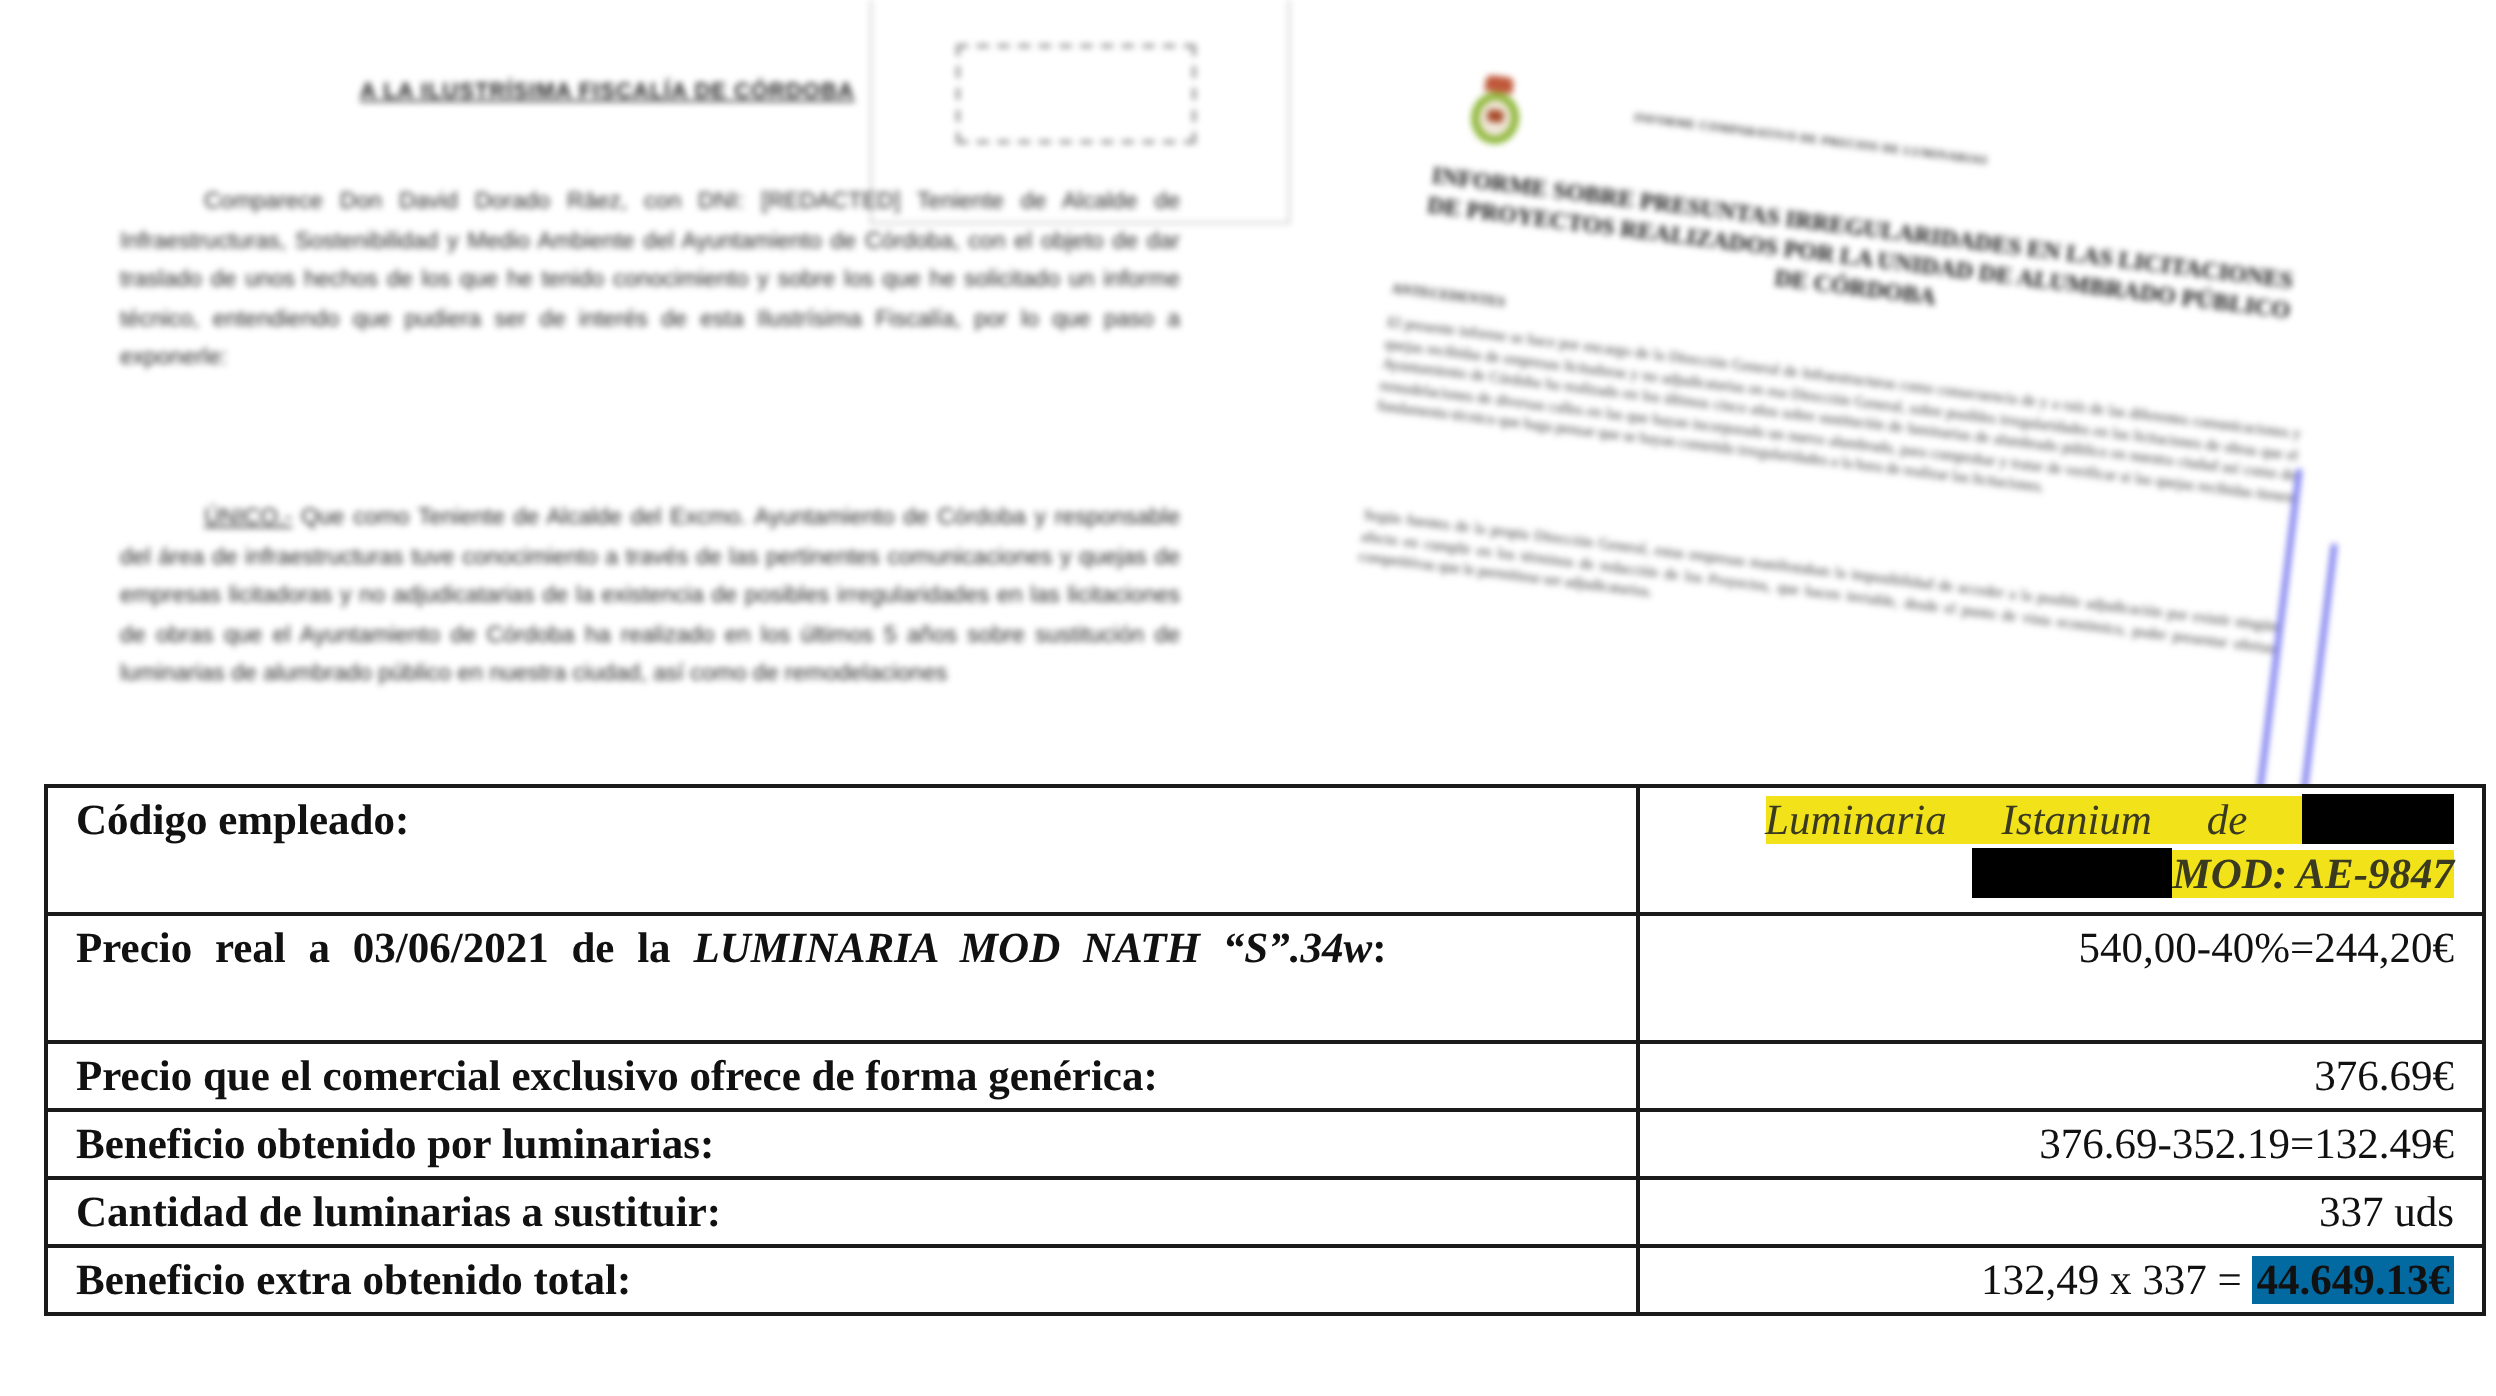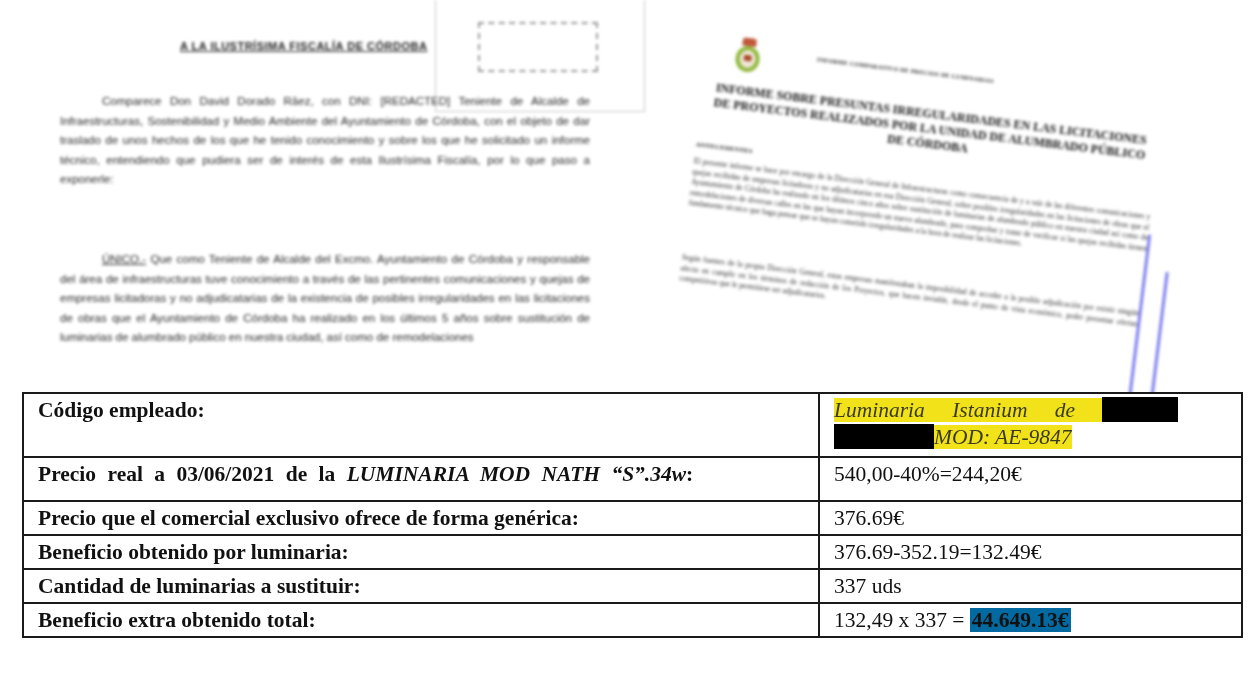--- a/index.html
+++ b/index.html
@@ -71,27 +71,27 @@
     }
     table.cost {
       width: 1221px; border-collapse: collapse; table-layout: fixed;
       font-family: "Liberation Serif", serif; font-size: 21.5px; line-height: 27px;
     }
     table.cost td {
       border: 2px solid #1a1a1a; padding: 3px 14px 2px 14px; vertical-align: top;
     }
     table.cost td.label { width: 796px; font-weight: bold; }
     table.cost td.label.justify { text-align: justify; text-align-last: left; word-spacing: 6px; }
-    table.cost td.value { font-weight: normal; }
+    table.cost td.value { font-weight: normal; text-align: right; }
     table.cost tr.r0 td { height: 64px; }
-    table.cost tr.r2 td { height: 44px; }
+    table.cost tr.r2 td { height: 64px; }
     .ital { font-style: italic; }
     .hl { background: #f2e21a; }
     .code-val { font-style: italic; color: #3a3a20; word-spacing: 22px; }
-    .code-val .wide { word-spacing: 0; }
+    .code-val .wide { word-spacing: 0; font-weight: bold; }
     .redact {
       display: inline-block; background: #000; height: 25px; vertical-align: -5px;
     }
     .redact.a { width: 76px; }
     .redact.b { width: 100px; }
     .total-hl { background: #0369a1; font-weight: bold; padding: 0 2px; }
   </style>
 </head>
 <body>
 
@@ -133,21 +133,21 @@
     </tr>
     <tr class="r2">
       <td class="label justify"><span>Precio real a 03/06/2021 de la </span><span class="ital">LUMINARIA MOD NATH “S”.34w</span><span>:</span></td>
       <td class="value">540,00-40%=244,20€</td>
     </tr>
     <tr class="r3">
       <td class="label">Precio que el comercial exclusivo ofrece de forma genérica:</td>
       <td class="value">376.69€</td>
     </tr>
     <tr class="r4">
-      <td class="label">Beneficio obtenido por luminaria:</td>
+      <td class="label">Beneficio obtenido por luminarias:</td>
       <td class="value">376.69-352.19=132.49€</td>
     </tr>
     <tr class="r5">
       <td class="label">Cantidad de luminarias a sustituir:</td>
       <td class="value">337 uds</td>
     </tr>
     <tr class="r6">
       <td class="label">Beneficio extra obtenido total:</td>
       <td class="value"><span>132,49 x 337 = </span><span class="total-hl">44.649.13€</span></td>
     </tr>

